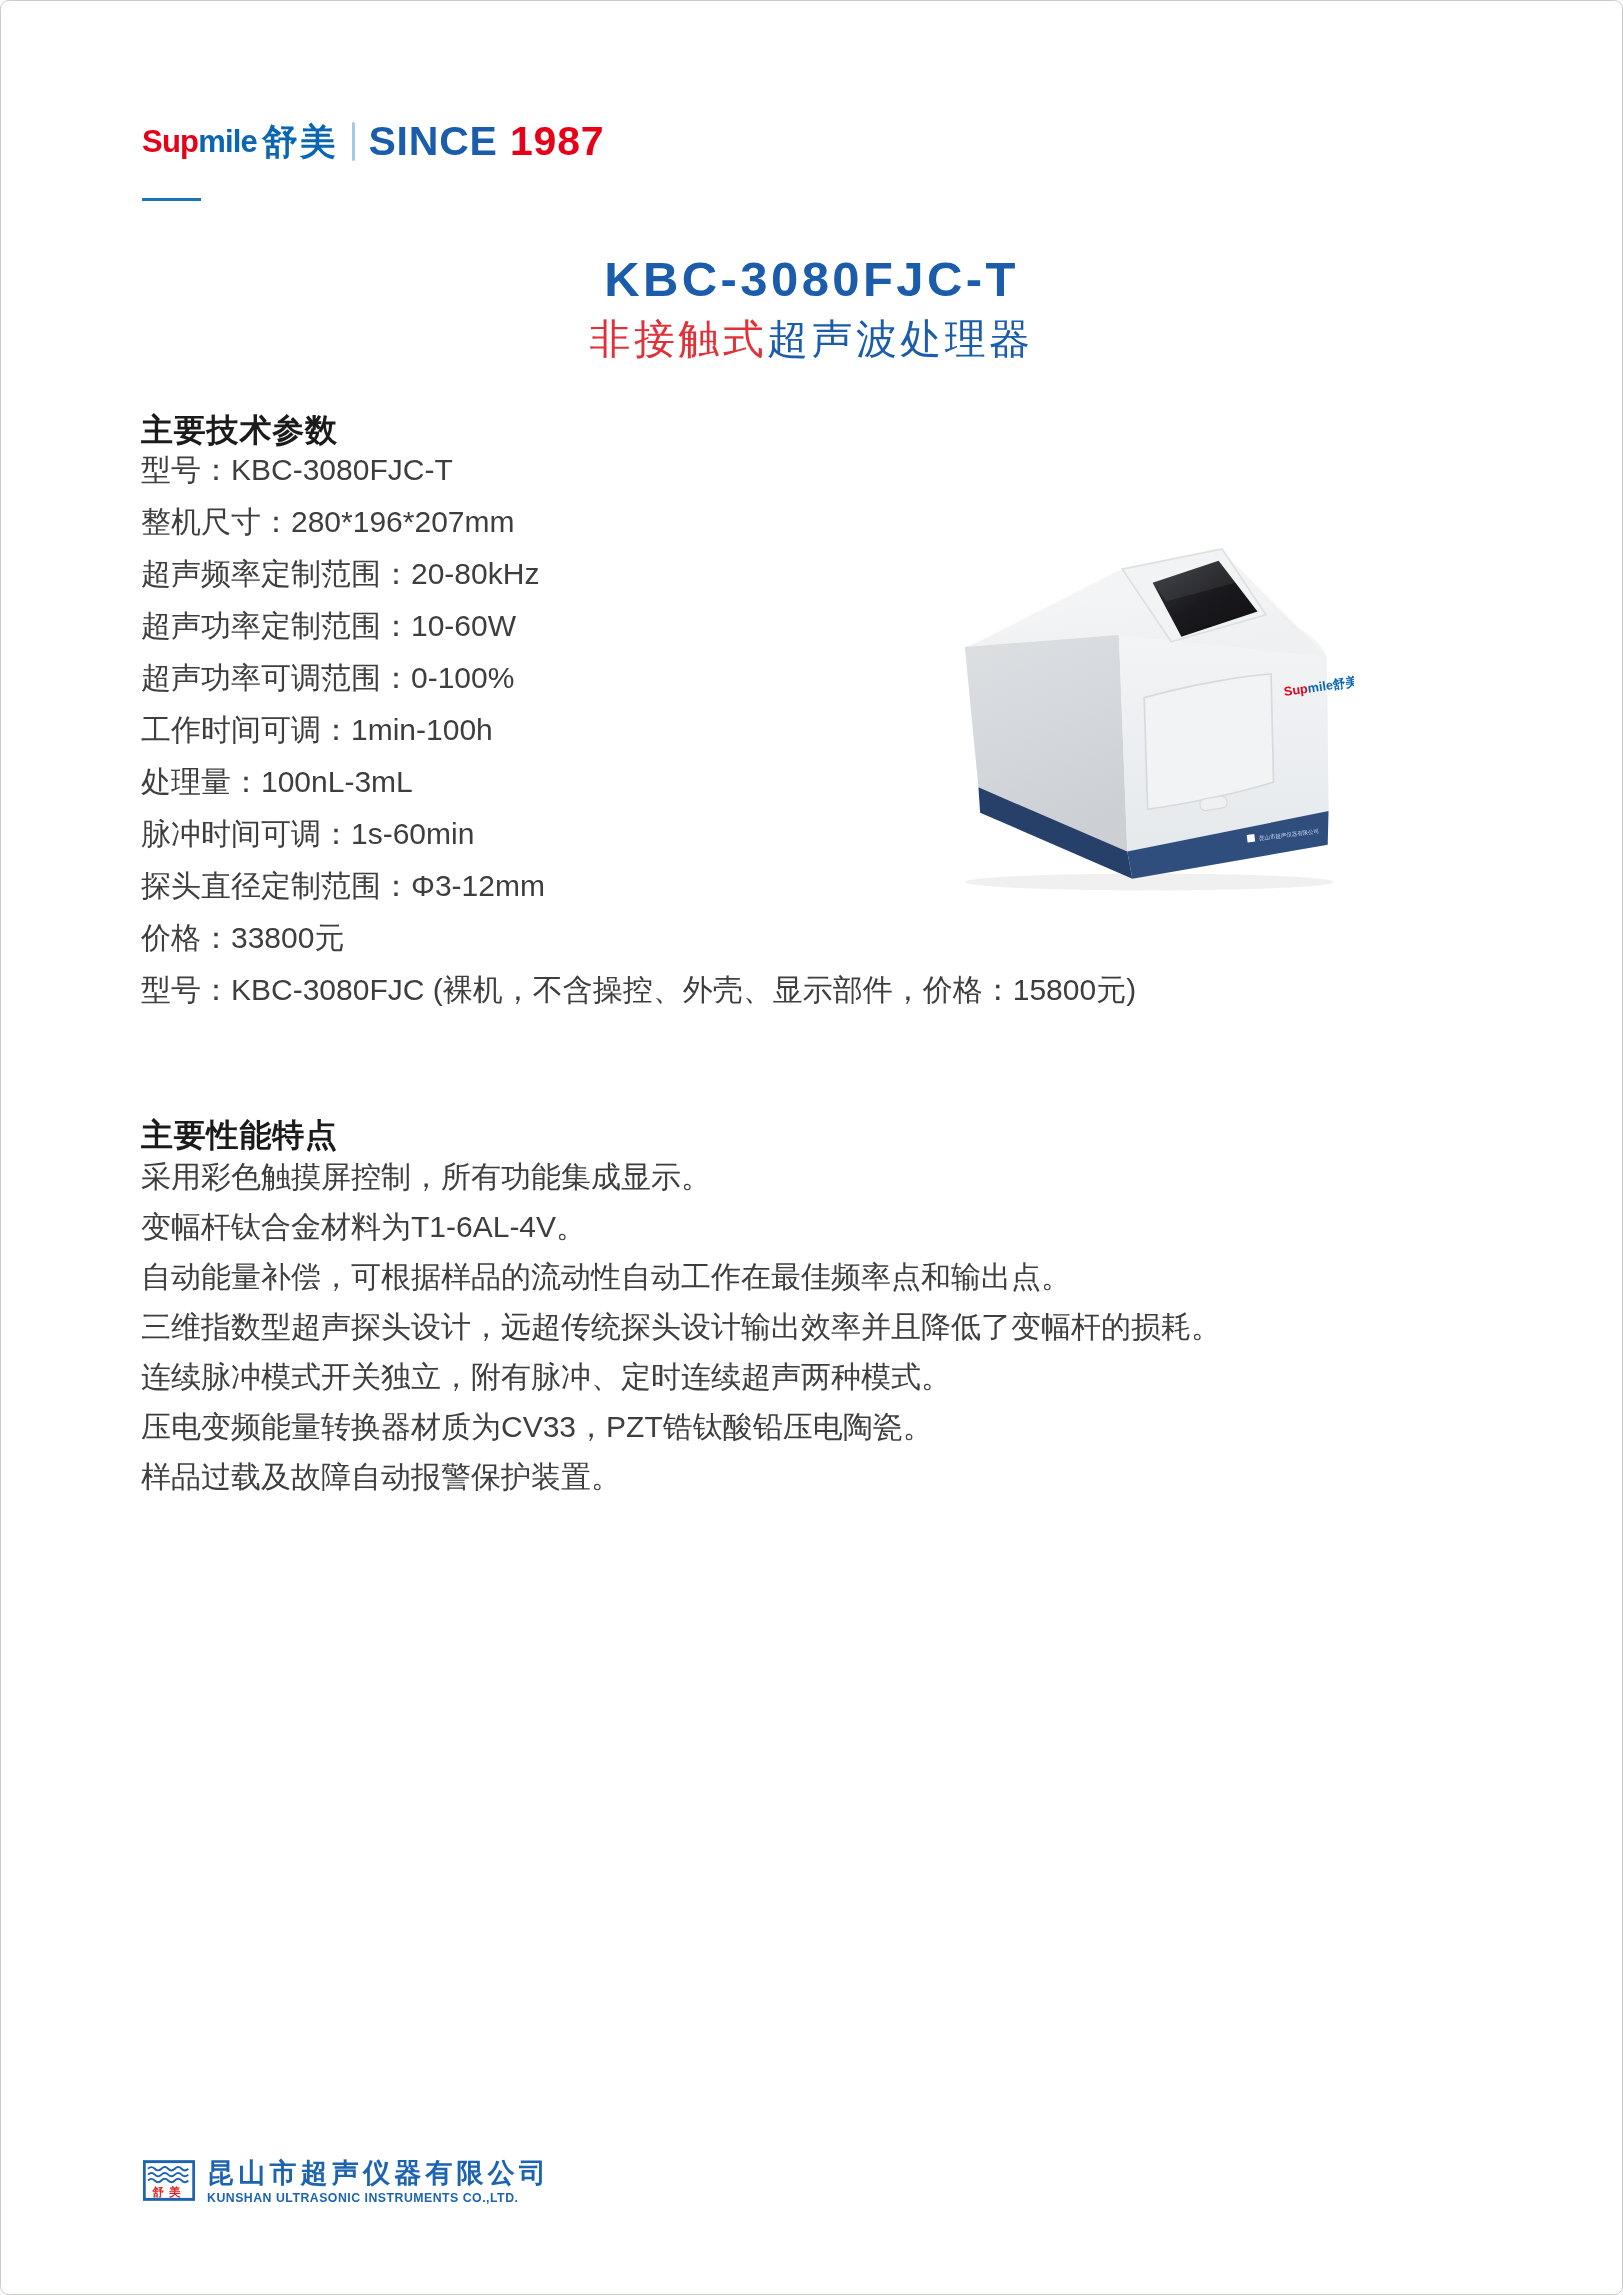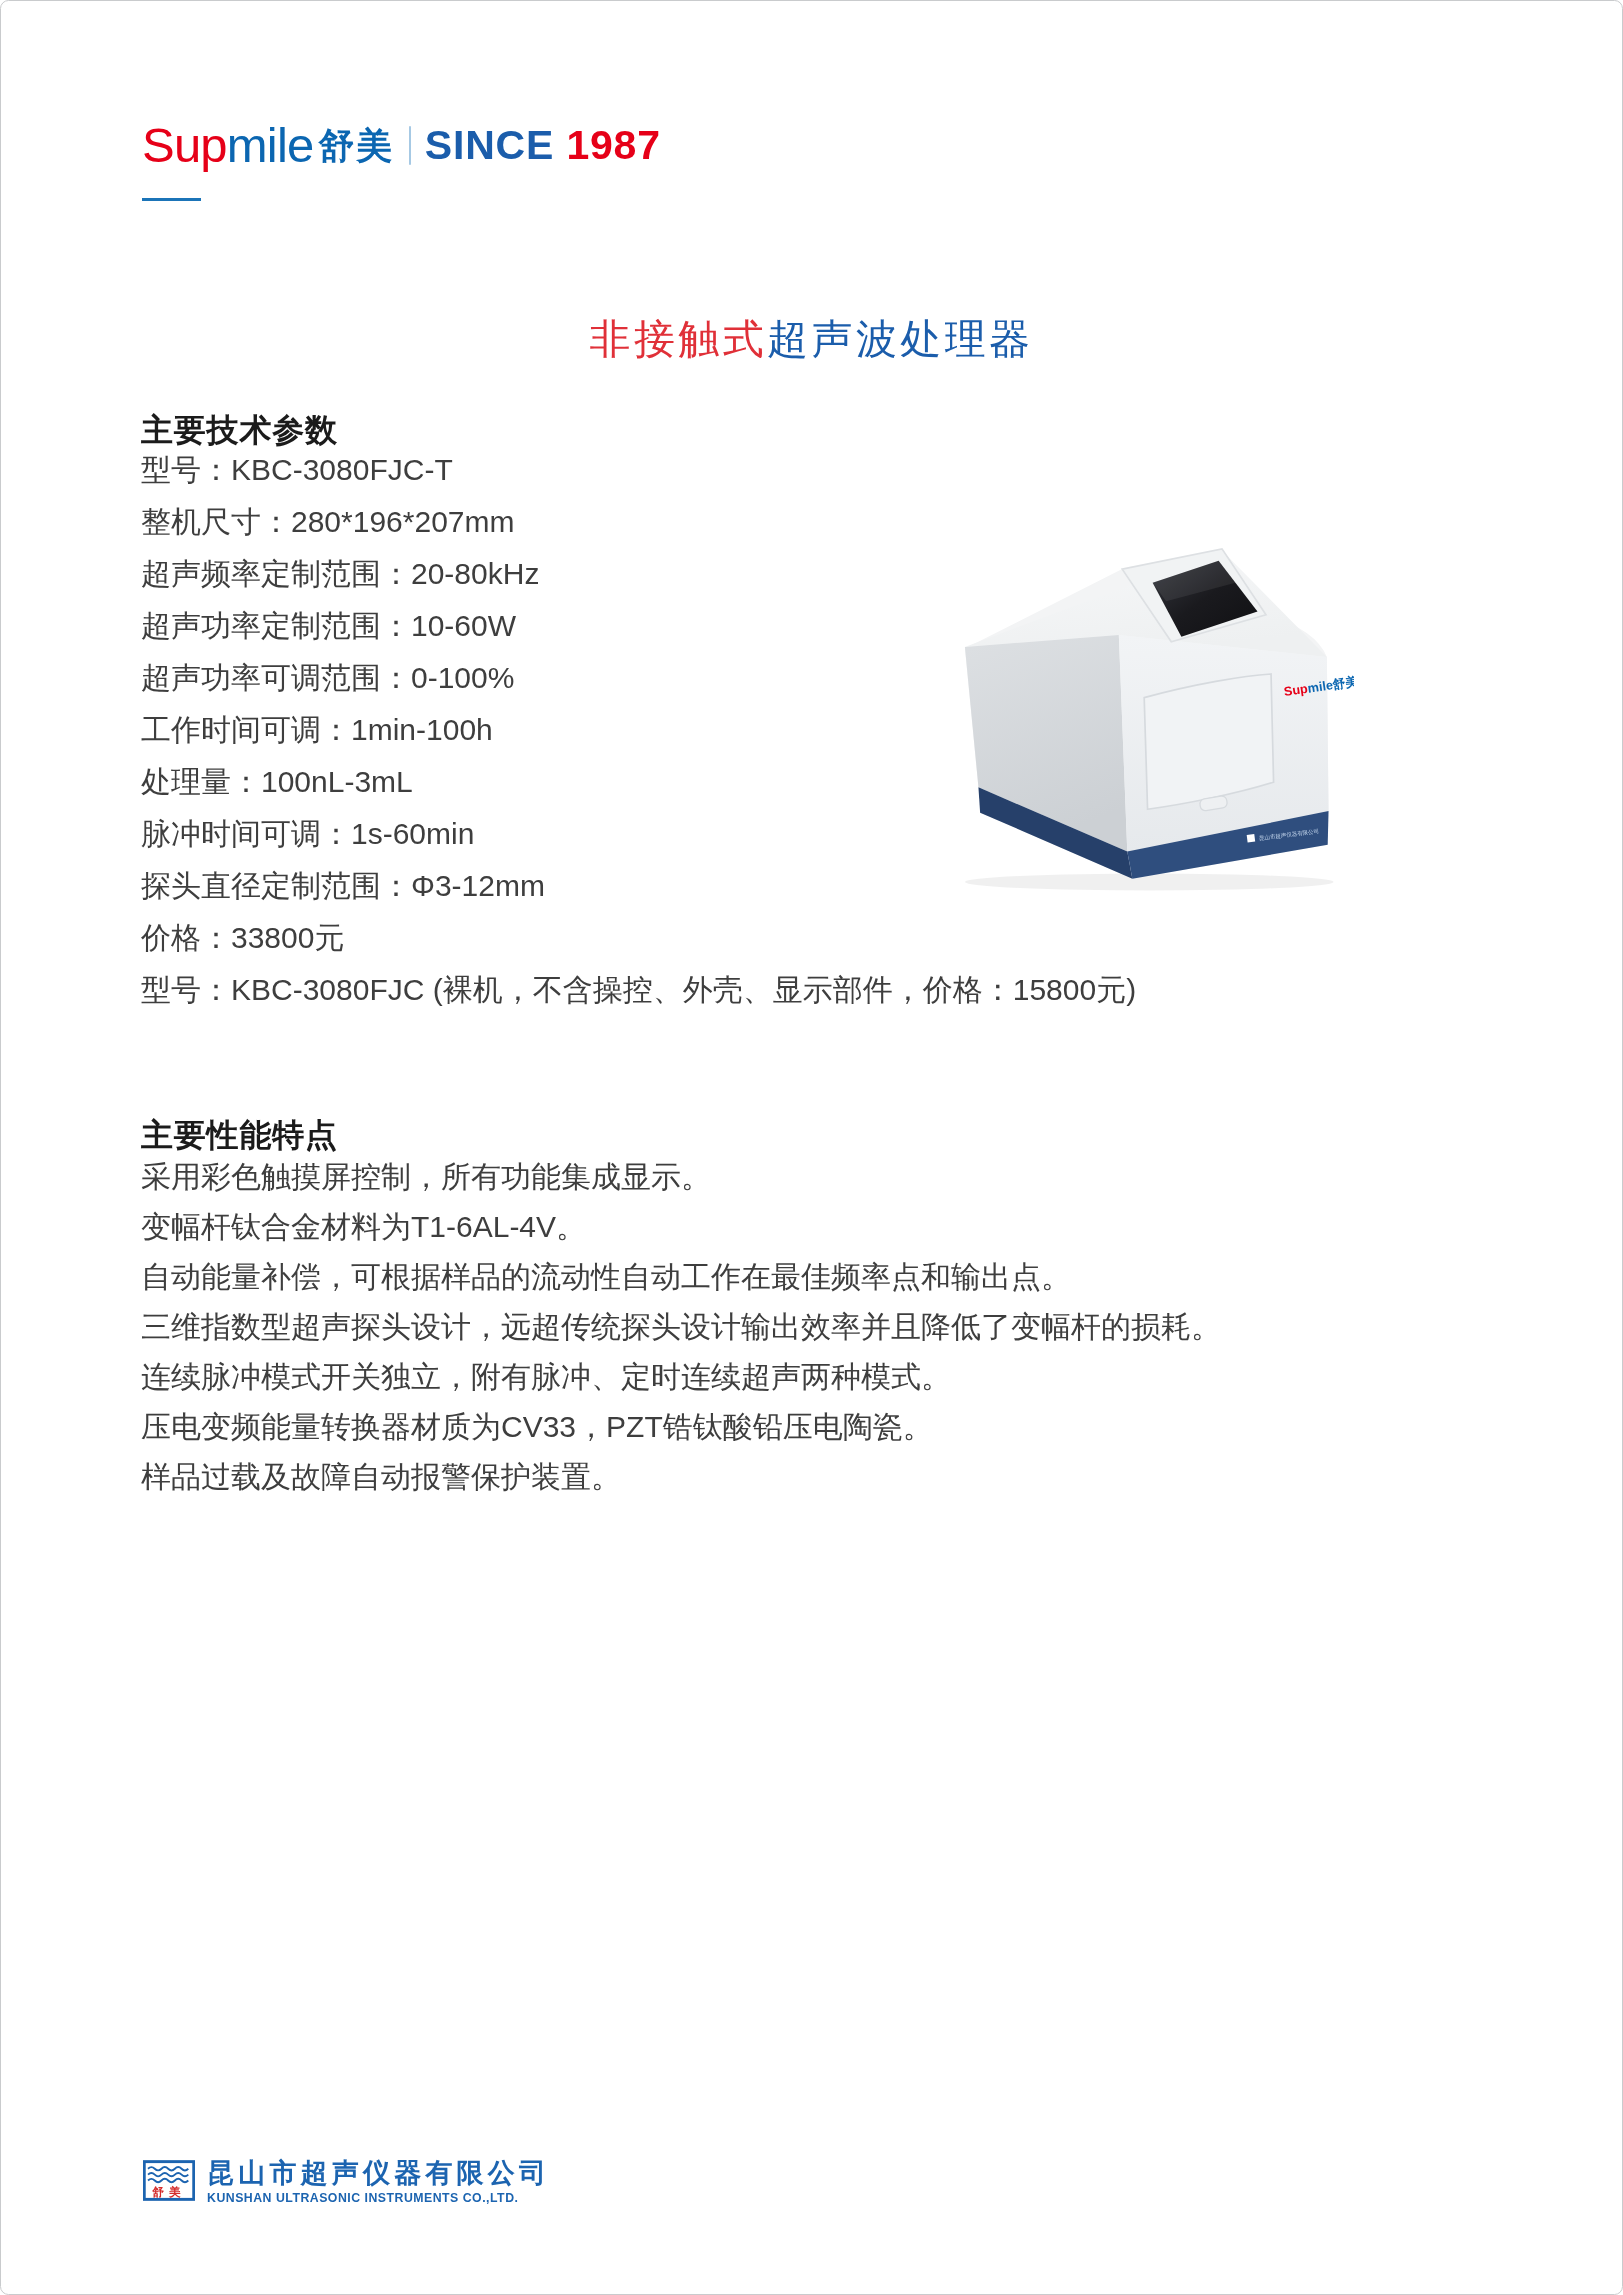--- a/index.html
+++ b/index.html
@@ -5,21 +5,21 @@
   * { margin:0; padding:0; box-sizing:border-box; }
   html,body { background:#ffffff; }
   body { font-family:"Liberation Sans","DejaVu Sans",sans-serif; }
   .page {
     position:relative; width:1623px; height:2295px; background:#ffffff;
     border:1.7px solid #c9cbcd; border-radius:8.5px; overflow:hidden;
   }
 
   
   .brand { position:absolute; left:141px; top:120px; display:flex; align-items:center; }
-  .brand .wordmark { font-weight:normal; font-size:49px; letter-spacing:-0.8px; line-height:1; }
+  .brand .wordmark { font-weight:bold; font-size:31px; letter-spacing:-0.8px; line-height:1; }
   .brand .cn { font-weight:bold; font-size:36px; line-height:1; margin-left:5px; letter-spacing:1.7px; }
   .brand .divider { width:2.5px; height:39px; margin:0 13.5px 0 15px; border-radius:1.7px; }
   .brand .since { font-weight:bold; font-size:41px; line-height:1; letter-spacing:0.8px; }
   .brand-underline { position:absolute; left:141px; top:197px; width:59px; height:3.4px; }
 
   
   .title {
     position:absolute; left:0; top:250px; width:100%; text-align:center;
     font-size:49px; font-weight:bold; letter-spacing:3.4px;
   }
@@ -51,20 +51,21 @@
 <div class="page">
 
   <div class="brand">
     <span class="wordmark"><span style="color:#e60018">Sup</span><span style="color:#0b66b1">mile</span></span>
     <span class="cn" style="color:#0b66b1">舒美</span>
     <span class="divider" style="background:#a6c9e4"></span>
     <span class="since"><span style="color:#1b5dab">SINCE</span><span style="color:#e60018">&nbsp;<span>1987</span></span></span>
   </div>
   <div class="brand-underline" style="background:#1b74b8"></div>
 
+  <div class="title" style="color:#1b5dab">KBC-3080FJC-T</div>
   <div class="subtitle"><span style="color:#e03038">非接触式</span><span style="color:#1b5dab">超声波处理器</span></div>
 
   <div class="sec-heading" style="top:408px">主要技术参数</div>
   <div class="specs-list">
     <div class="row">型号：KBC-3080FJC-T</div>
     <div class="row">整机尺寸：280*196*207mm</div>
     <div class="row">超声频率定制范围：20-80kHz</div>
     <div class="row">超声功率定制范围：10-60W</div>
     <div class="row">超声功率可调范围：0-100%</div>
     <div class="row">工作时间可调：1min-100h</div>

